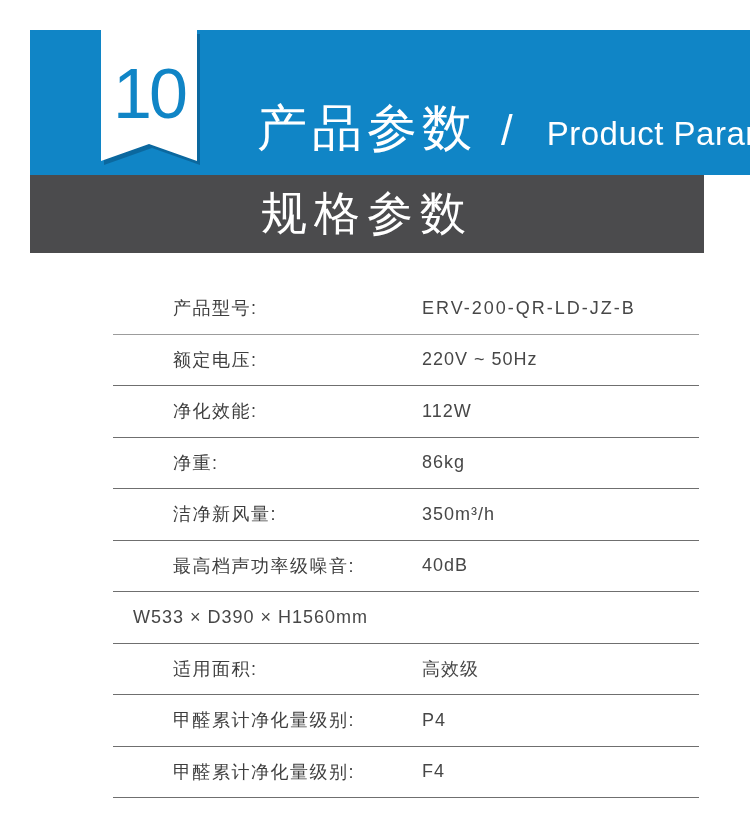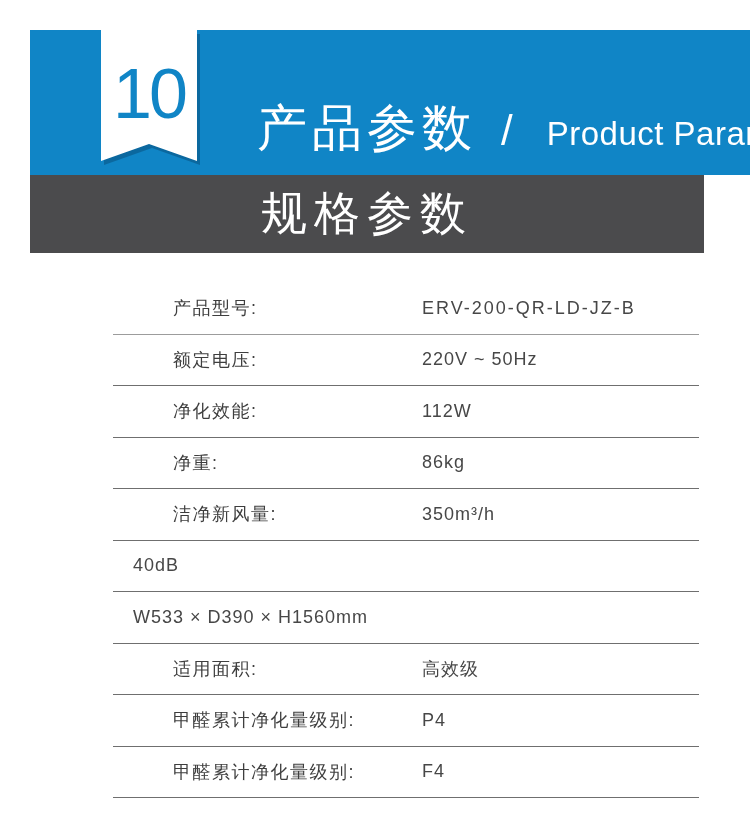--- a/index.html
+++ b/index.html
@@ -138,20 +138,21 @@
       <span class="spec-label">净重:</span>
       <span class="spec-value">86kg</span>
     </div>
 
     <div class="spec-row">
       <span class="spec-label">洁净新风量:</span>
       <span class="spec-value">350m³/h</span>
     </div>
 
     <div class="spec-row">
+      <span class="spec-label">最高档声功率级噪音:</span>
       <span class="spec-value">40dB</span>
     </div>
 
     <div class="spec-row">
       <span class="spec-value">W533 × D390 × H1560mm</span>
     </div>
 
 
     <div class="spec-row">
       <span class="spec-label">适用面积:</span>

